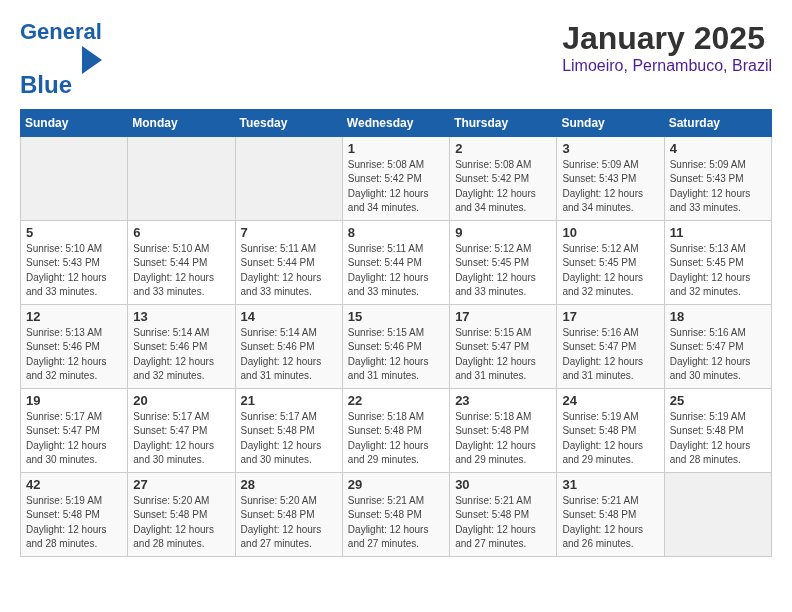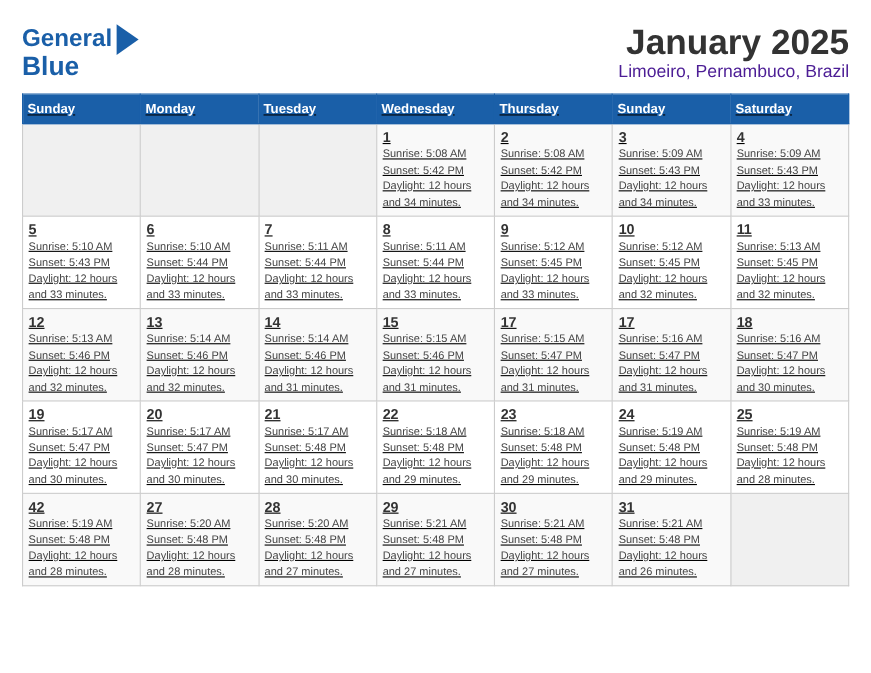--- a/index.html
+++ b/index.html
@@ -23,37 +23,36 @@
     .logo-arrow {
       width: 0;
       height: 0;
       border-top: 14px solid transparent;
       border-bottom: 14px solid transparent;
       border-left: 20px solid #1a5fa8;
       margin-left: 4px;
       margin-top: 2px;
     }
     .title-block {
-      text-align: right;
+      text-align: left;
     }
     .title-block h1 {
       font-size: 32px;
       color: #333;
       font-weight: bold;
     }
     .title-block h2 {
       font-size: 16px;
       color: #4c1d95;
       font-weight: normal;
     }
     table {
       width: 100%;
       border-collapse: collapse;
       font-size: 11px;
-      text-decoration: underline;
     }
     thead tr th {
       background: #1a5fa8;
       color: #fff;
       padding: 6px 4px;
       text-align: left;
       font-size: 12px;
       font-weight: bold;
       border: 1px solid #1a5fa8;
     }
@@ -83,21 +82,21 @@
     .empty-cell {
       background: #f0f0f0 !important;
     }
   </style>
 </head>
 <body>
 
 <div class="header">
   <div class="logo">
     <div>
-      <div style="display:flex;align-items:center;">
+      <div style="display:flex;align-items:flex-end;flex-direction:column;">
         <div style="font-size:22px;font-weight:bold;color:#333;line-height:1.1;">
           <span style="color:#1a5fa8;">General</span>
         </div>
         <div class="logo-arrow"></div>
       </div>
       <div style="font-size:24px;font-weight:bold;color:#1a5fa8;line-height:1.1;margin-top:-2px;">Blue</div>
     </div>
   </div>
   <div class="title-block">
     <h1>January 2025</h1>

